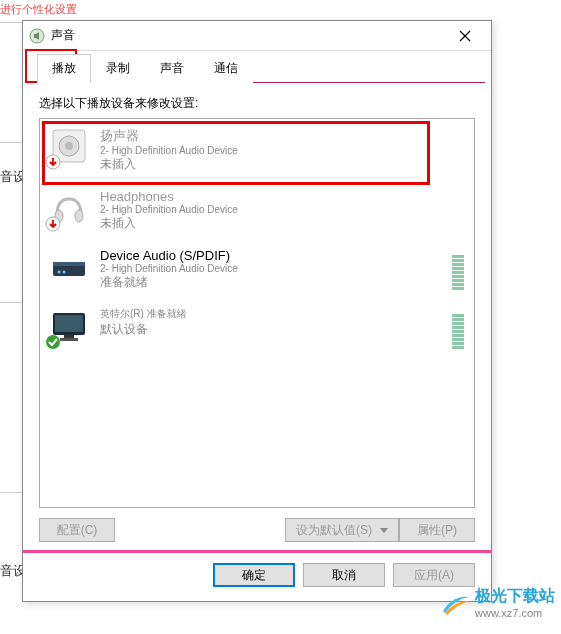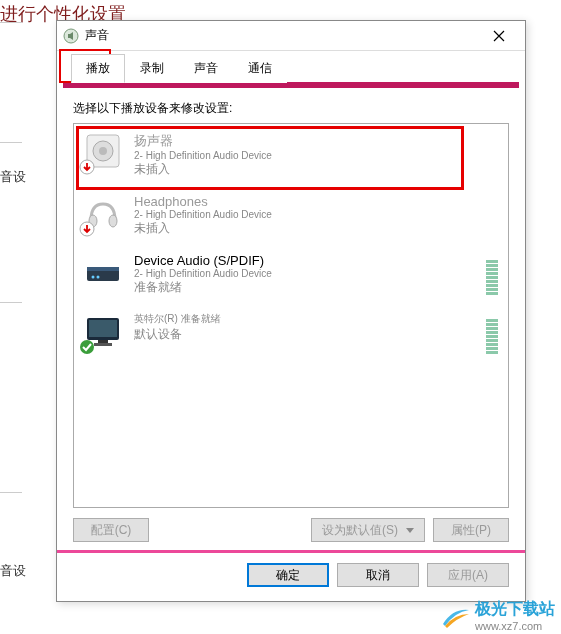--- a/index.html
+++ b/index.html
@@ -11,22 +11,22 @@
     color: #000;
     width: 561px;
     height: 634px;
     position: relative;
     overflow: hidden;
   }
   .bg-text {
     position: absolute;
     top: 2px;
     left: 0;
-    color: #7f1d1d;
-    font-size: 18px;
+    color: #ef4444;
+    font-size: 11px;
   }
   .bg-sidebar {
     position: absolute;
     left: 0;
     top: 20px;
     width: 20px;
     height: 600px;
   }
   .bg-sidebar-item {
     border-top: 1px solid #ccc;
@@ -43,21 +43,20 @@
     position: absolute;
     left: 22px;
     top: 20px;
     width: 470px;
     height: 582px;
     background: #ffffff;
     border: 1px solid #888;
     box-shadow: 2px 2px 8px rgba(0,0,0,0.15);
     display: flex;
     flex-direction: column;
-    margin-left: 34px;
   }
   .titlebar {
     height: 30px;
     display: flex;
     align-items: center;
     padding: 0 6px;
     border-bottom: 1px solid #ddd;
   }
   .titlebar-icon {
     width: 16px;
@@ -74,21 +73,21 @@
     display: flex;
     align-items: center;
     justify-content: center;
     font-size: 14px;
     cursor: pointer;
   }
   .tabs {
     display: flex;
     padding: 0 8px;
     position: relative;
-    border-bottom: 6px solid #be185d;
+    border-bottom: 1px solid #be185d;
     margin: 2px 6px 0 6px;
   }
   .tab {
     padding: 5px 14px;
     border: 1px solid transparent;
     border-bottom: none;
     cursor: pointer;
     font-size: 12px;
     position: relative;
     top: 1px;
@@ -173,21 +172,20 @@
     flex-direction: column;
     justify-content: flex-end;
     gap: 1px;
   }
   .level-seg {
     height: 3px;
     background: #8bc9aa;
   }
   .button-row {
     display: flex;
-    gap: 8px;
     margin-top: 10px;
     align-items: center;
   }
   .spacer { flex: 1; }
   .win-btn {
     min-width: 76px;
     height: 24px;
     padding: 0 10px;
     border: 1px solid #adadad;
     background: #e1e1e1;
@@ -224,21 +222,21 @@
   }
   .footer .primary {
     border: 2px solid #0078d7;
     color: #000;
     background: #e1e1e1;
   }
   .footer .std { color: #000; }
   .watermark {
     position: absolute;
     right: 6px;
-    bottom: 2px;
+    bottom: 15px;
     display: flex;
     align-items: center;
     gap: 4px;
   }
   .watermark-swoosh {
     width: 30px; height: 24px;
   }
   .watermark-text1 { color: #2aa3d8; font-size: 16px; font-weight: bold; }
   .watermark-text2 { color: #888; font-size: 11px; display: block; }
 </style>

